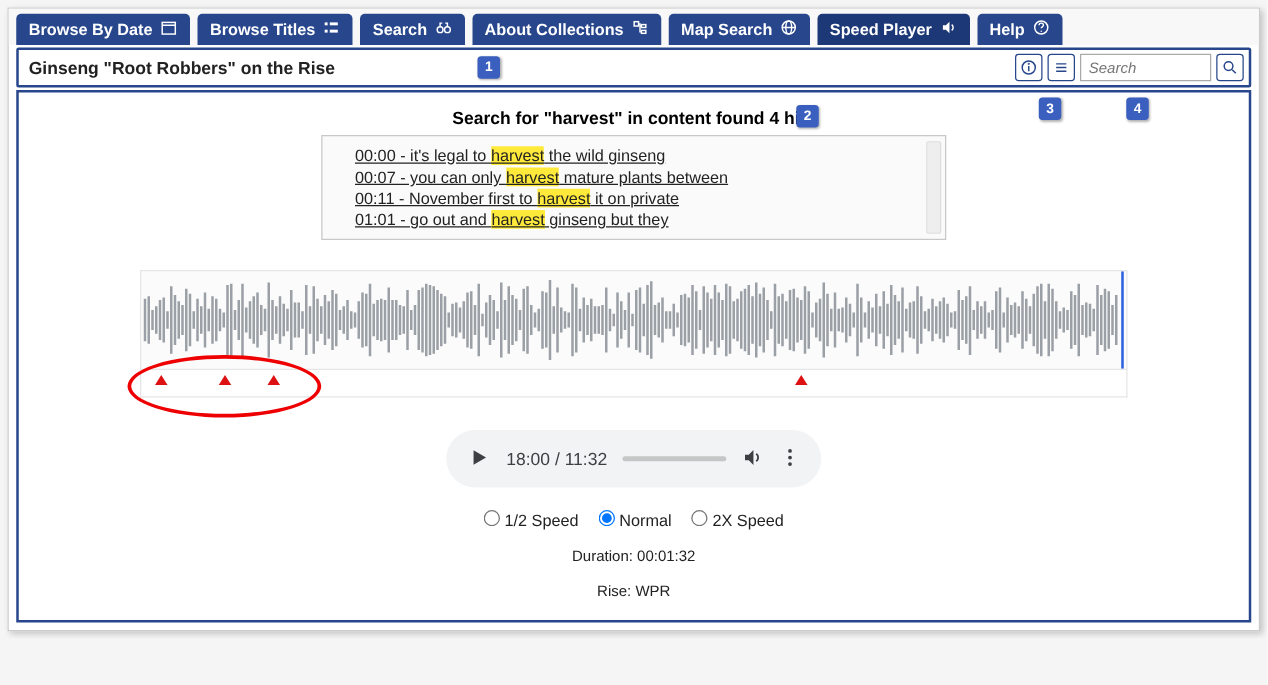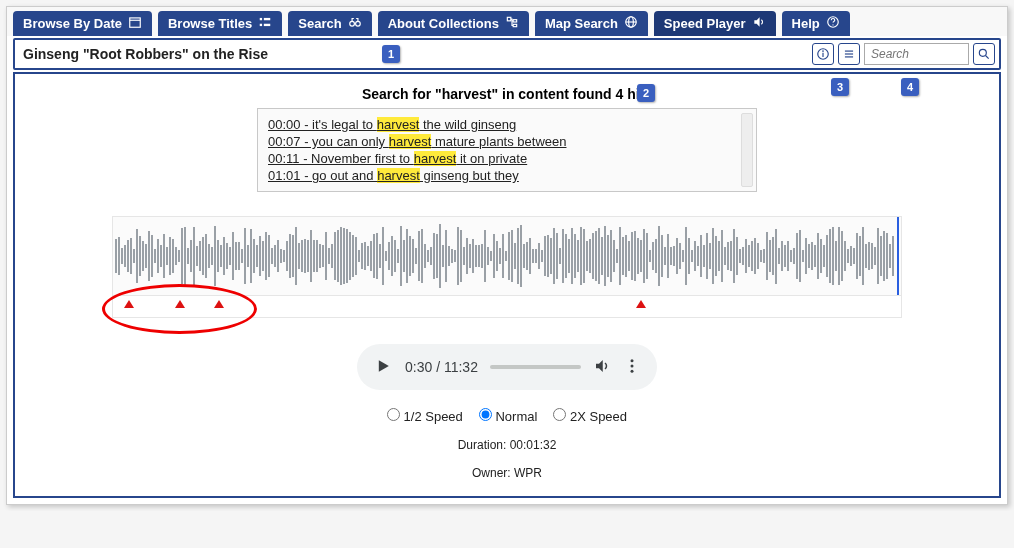--- a/index.html
+++ b/index.html
@@ -95,21 +95,21 @@
     background:#fafafa;
     padding: 6px 10px;
     font-size: 13px;
     position:relative;
   }
   .hitsbox::after{
     content:""; position:absolute; right:3px; top:4px; bottom:4px; width:10px;
     background: linear-gradient(#eee,#eee);
     border:1px solid #ddd; border-radius:2px;
   }
-  .hit-line { margin: 2px 0; text-decoration: underline; color:#222; cursor:pointer;}
+  .hit-line { margin: 2px 16px; text-decoration: underline; color:#222; cursor:pointer;}
   .hit-line .hl { background: #ffea3b; }
   
   .wave-wrap {
     width: 790px; margin: 24px auto 0 auto;
   }
   .wave {
     height: 80px; width: 100%;
     border: 1px solid #e6e6e6;
     background: #fbfbfb;
     position: relative; overflow:hidden;
@@ -535,21 +535,21 @@
       <div class="red-ellipse" style="left:-10px; top:68px;"></div>
     </div>
 
     <div class="player">
       <span class="playbtn">
         <svg viewBox="0 0 24 24">
             <path d="M7 5 L19 12 L7 19 Z"></path>
           </svg>
       </span>
       <span class="time">
-        <span>0:30</span> / <span>11:32</span>
+        <span>18:00</span> / <span>11:32</span>
       </span>
       <div class="track"></div>
       <span class="vol">
         <svg viewBox="0 0 24 24">
             <path d="M4 9v6h4l5 5V4L8 9H4z"></path>
             <path d="M16 8a5 5 0 010 8" fill="none" stroke="#3c4043" stroke-width="2"></path>
           </svg>
       </span>
       <span class="more">
         <svg viewBox="0 0 24 24">
@@ -558,16 +558,16 @@
             <circle cx="12" cy="19" r="2"></circle>
           </svg>
       </span>
     </div>
 
     <div class="speed" id="speed"><label><input type="radio" name="spd" style=""> 1/2 Speed</label><label><input type="radio" name="spd" checked="" style=""> Normal</label><label><input type="radio" name="spd" style=""> 2X Speed</label></div>
 
     <div class="meta">
       <div>Duration: 00:01:32</div>
       <div style="height:10px"></div>
-      <div>Owner: WPR</div>
+      <div>Rise: WPR</div>
     </div>
   </div>
 </div>
 
 </body></html>

